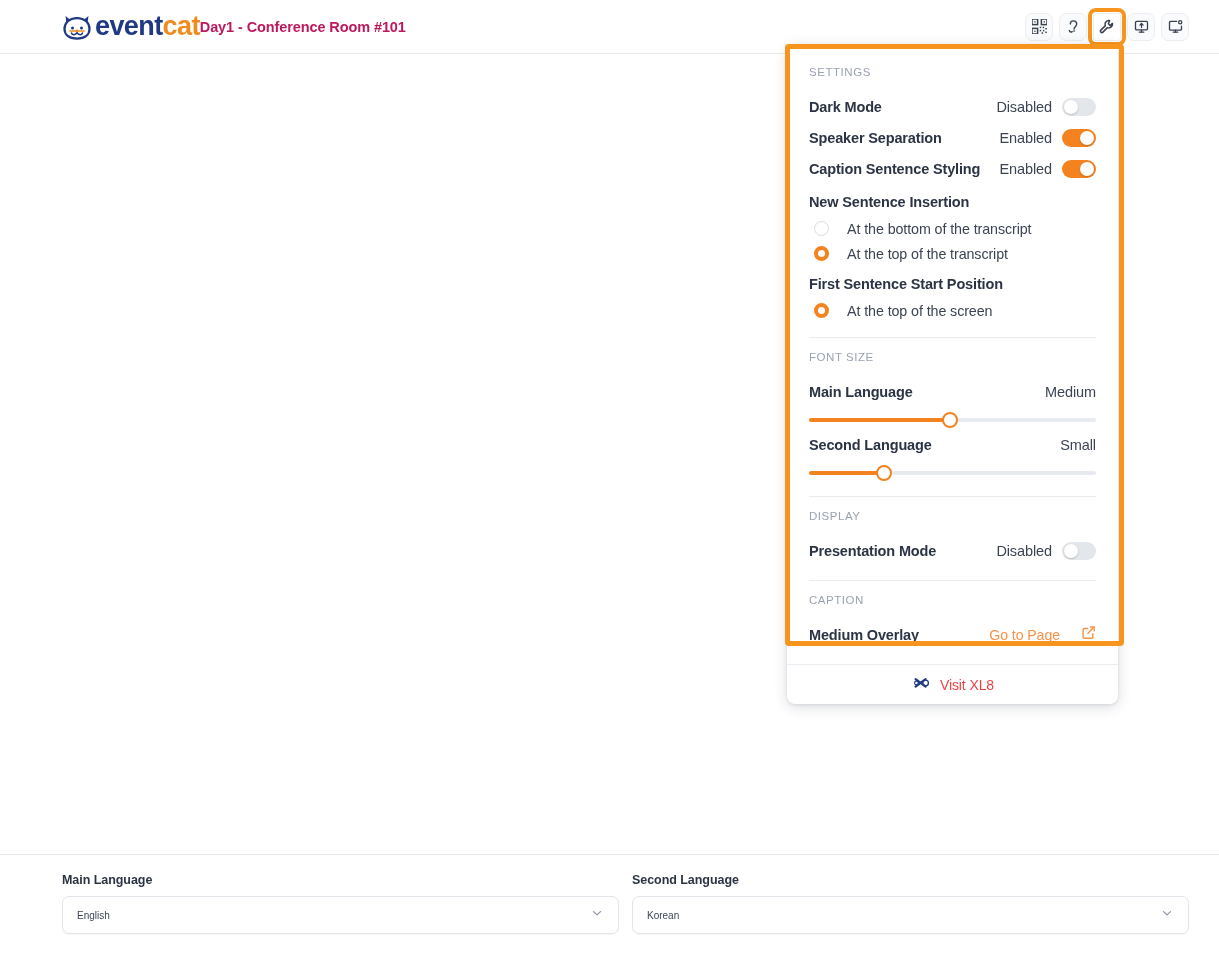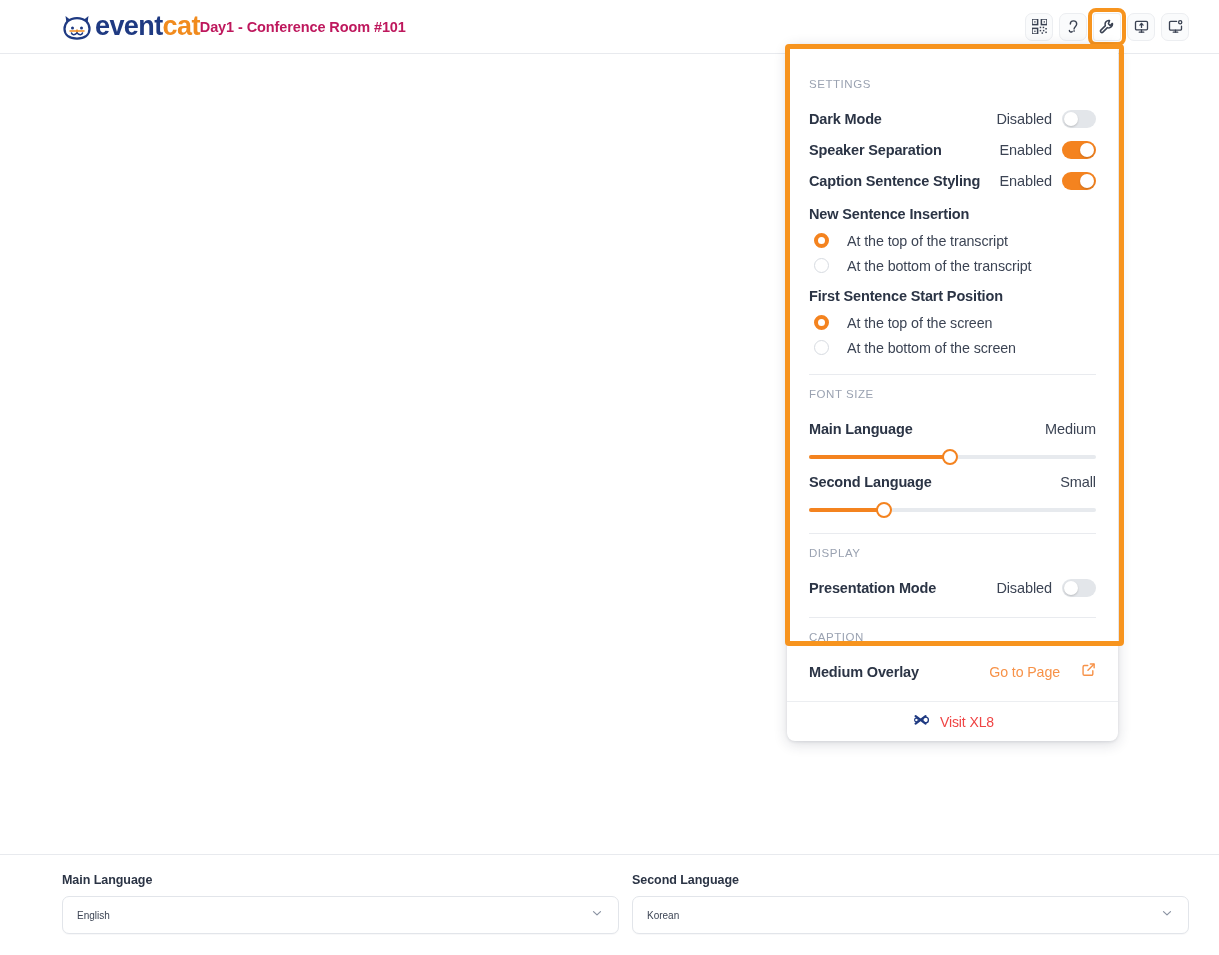--- a/index.html
+++ b/index.html
@@ -56,21 +56,21 @@
     box-shadow: 0 3px 14px rgba(30,40,60,0.16), 0 1px 3px rgba(30,40,60,0.10);
     z-index: 20;
   }
   .panel-highlight {
     position: absolute; left: 785px; top: 44px;
     width: 339px; height: 602px;
     border: 5px solid #f7941e;
     border-radius: 4px;
     z-index: 30; pointer-events: none;
   }
-  .panel-body { padding: 22px 22px 6px 22px; margin-top: 12px; }
+  .panel-body { padding: 22px 22px 6px 22px; }
   .sec-label {
     font-size: 11.5px; letter-spacing: 0.55px; color: #9aa2b1;
     font-weight: 400; margin-bottom: 13px; text-transform: uppercase;
   }
   .row {
     display: flex; align-items: center; justify-content: space-between;
     height: 31px;
   }
   .row-label { font-size: 14.5px; font-weight: 700; color: #2b3445; letter-spacing: -0.15px; }
   .row-right { display: flex; align-items: center; gap: 10px; }
@@ -269,36 +269,32 @@
         <span class="row-right">
           <span class="row-value">Enabled</span>
           <span class="toggle on">
               <span class="knob"></span>
             </span>
         </span>
       </div>
 
       <div class="group-title">New Sentence Insertion</div>
       <div class="radio-row">
+        <span class="radio"></span>
+        <span class="radio-label">At the bottom of the transcript</span>
+      </div>
+      <div class="radio-row">
         <span class="radio checked"></span>
         <span class="radio-label">At the top of the transcript</span>
-      </div>
-      <div class="radio-row">
-        <span class="radio"></span>
-        <span class="radio-label">At the bottom of the transcript</span>
       </div>
 
       <div class="group-title">First Sentence Start Position</div>
       <div class="radio-row">
         <span class="radio checked"></span>
         <span class="radio-label">At the top of the screen</span>
-      </div>
-      <div class="radio-row">
-        <span class="radio"></span>
-        <span class="radio-label">At the bottom of the screen</span>
       </div>
 
       <div class="divider"></div>
       <div class="sec-label" style="margin-top:13px">FONT SIZE</div>
 
       <div class="row">
         <span class="row-label">Main Language</span>
         <span class="row-value">Medium</span>
       </div>
       <div class="slider-wrap">

